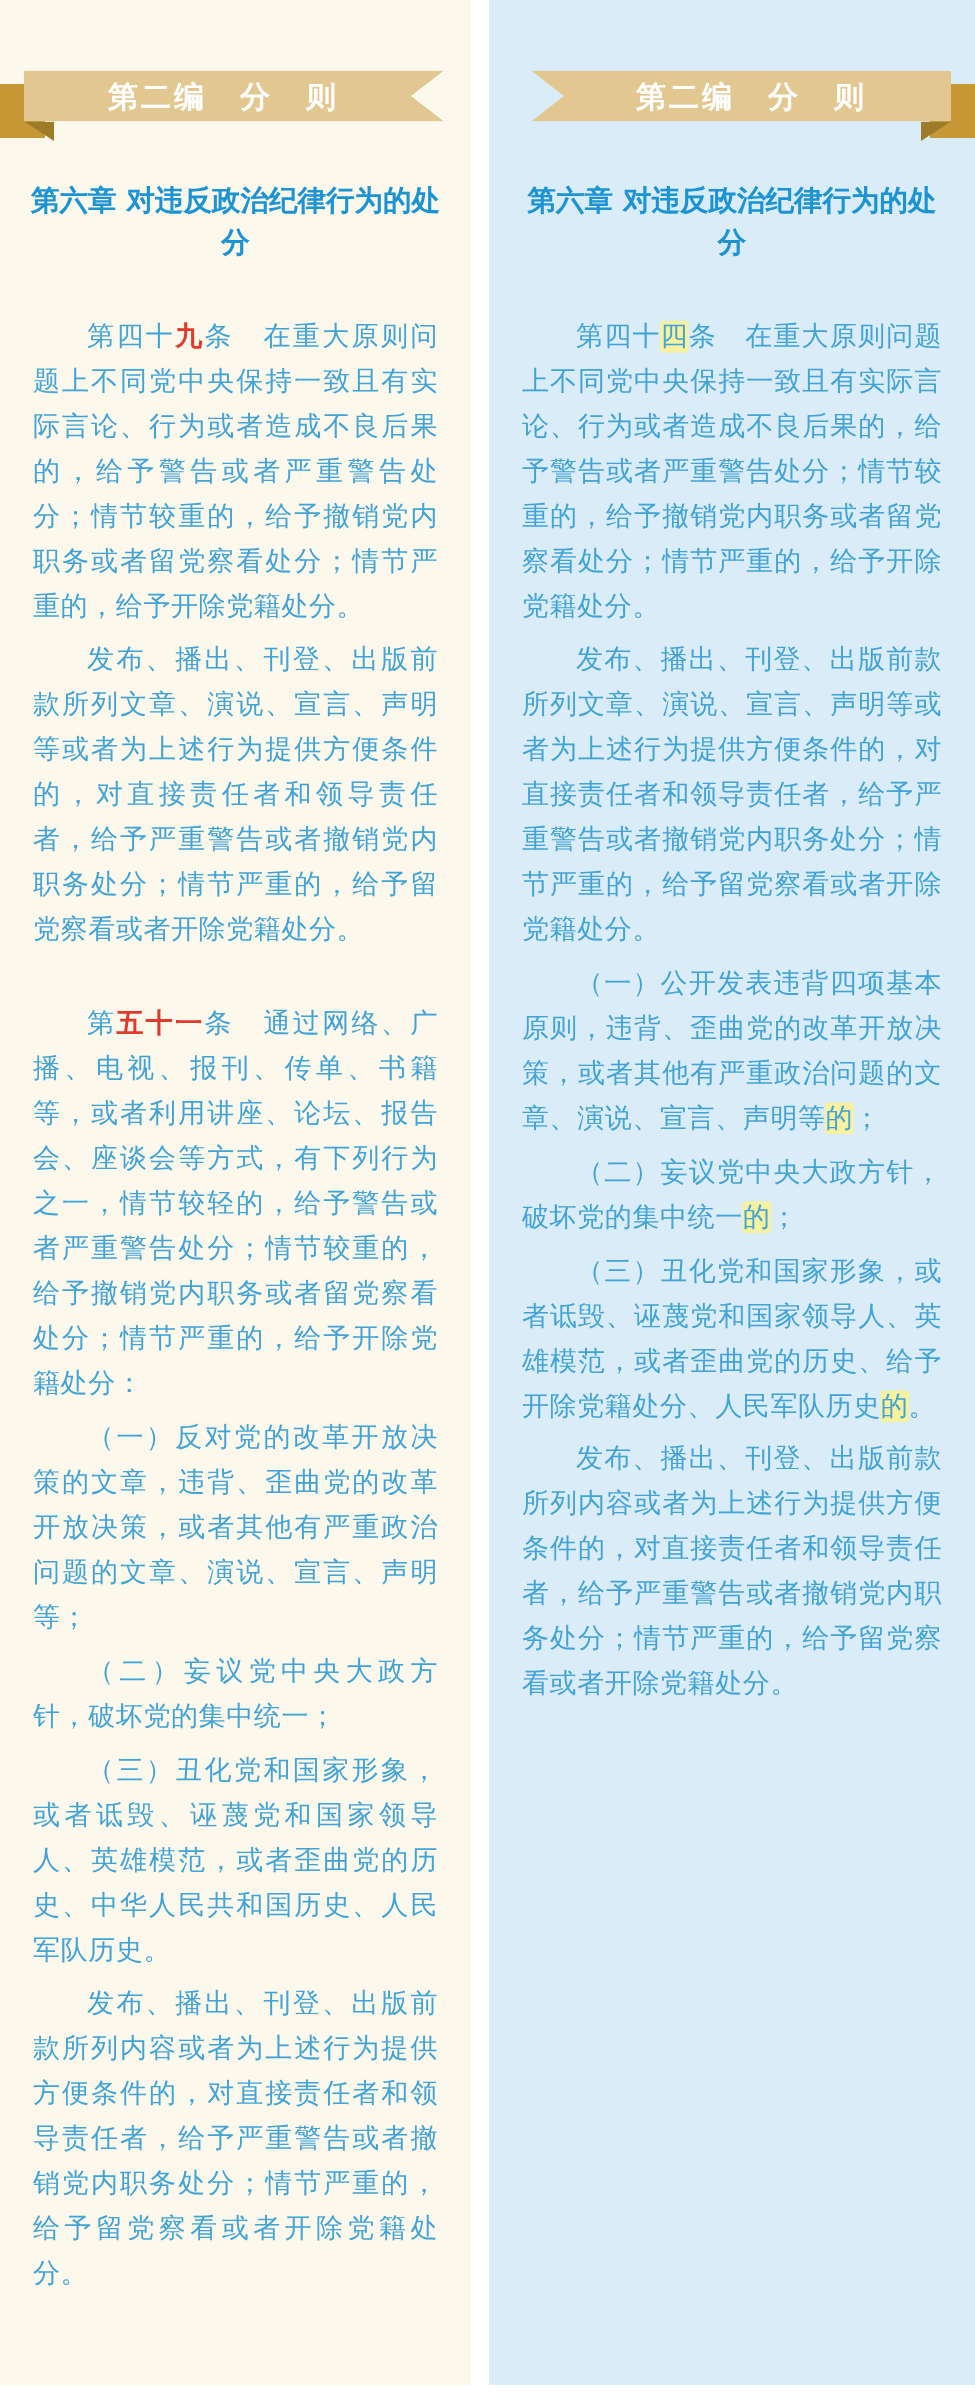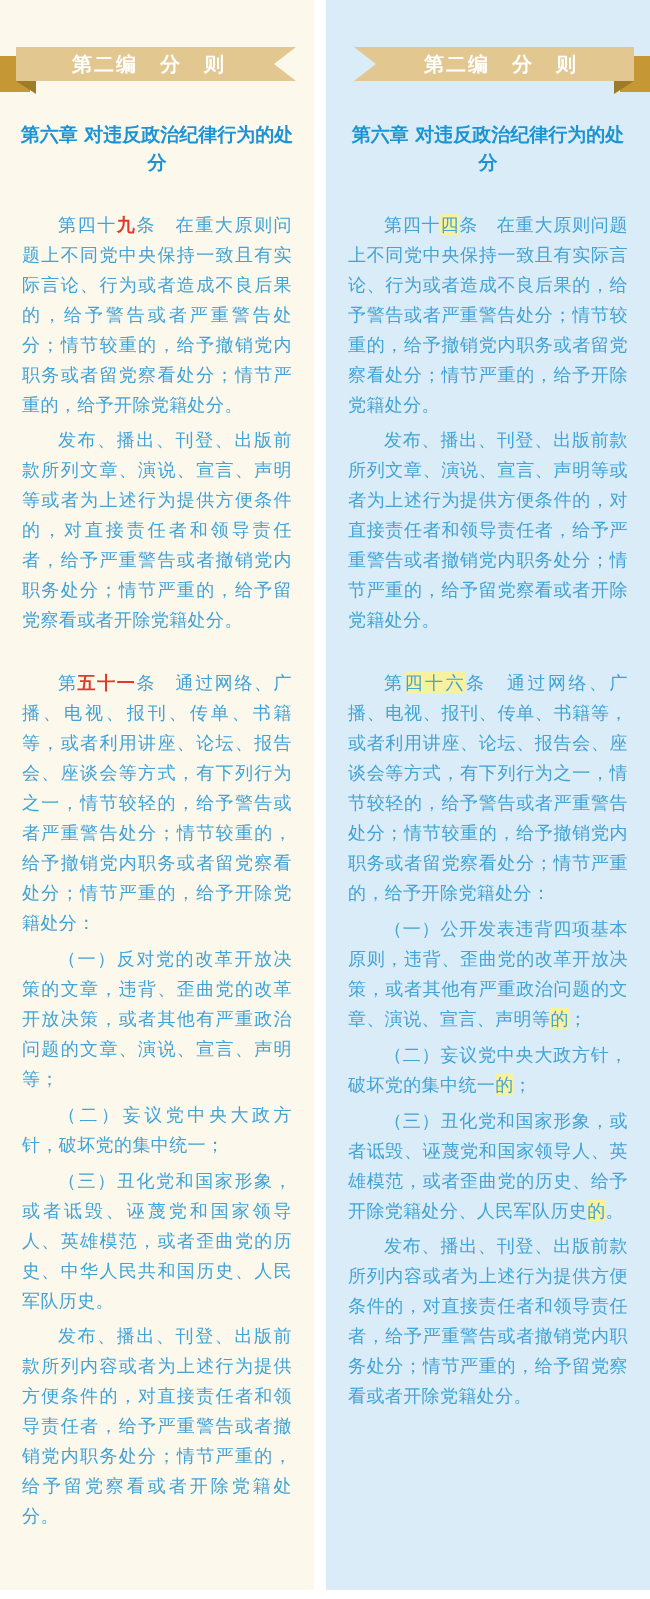--- a/index.html
+++ b/index.html
@@ -64,21 +64,20 @@
   <div class="col col-right">
     <div class="ribbon-tab tab-right"></div>
     <div class="ribbon-fold fold-right"></div>
     <div class="ribbon-band band-right">
       <span>第二编　分　则</span>
     </div>
     <h2 class="chapter">第六章 对违反政治纪律行为的处分</h2>
     <div class="body-text">
         <p class="blk article"><span>第四十</span><span class="hl">四</span><span>条　在重大原则问题上不同党中央保持一致且有实际言论、行为或者造成不良后果的，给予警告或者严重警告处分；情节较重的，给予撤销党内职务或者留党察看处分；情节严重的，给予开除党籍处分。</span></p>
         <p class="blk para"><span>发布、播出、刊登、出版前款所列文章、演说、宣言、声明等或者为上述行为提供方便条件的，对直接责任者和领导责任者，给予严重警告或者撤销党内职务处分；情节严重的，给予留党察看或者开除党籍处分。</span></p>
-        <p class="blk article"><span>第</span><span class="hl">四十六</span><span>条　通过网络、广播、电视、报刊、传单、书籍等，或者利用讲座、论坛、报告会、座谈会等方式，有下列行为之一，情节较轻的，给予警告或者严重警告处分；情节较重的，给予撤销党内职务或者留党察看处分；情节严重的，给予开除党籍处分：</span></p>
         <p class="blk item"><span>（一）公开发表违背四项基本原则，违背、歪曲党的改革开放决策，或者其他有严重政治问题的文章、演说、宣言、声明等</span><span class="hl">的</span><span>；</span></p>
         <p class="blk item"><span>（二）妄议党中央大政方针，破坏党的集中统一</span><span class="hl">的</span><span>；</span></p>
         <p class="blk item"><span>（三）丑化党和国家形象，或者诋毁、诬蔑党和国家领导人、英雄模范，或者歪曲党的历史、给予开除党籍处分、人民军队历史</span><span class="hl">的</span><span>。</span></p>
         <p class="blk para"><span>发布、播出、刊登、出版前款所列内容或者为上述行为提供方便条件的，对直接责任者和领导责任者，给予严重警告或者撤销党内职务处分；情节严重的，给予留党察看或者开除党籍处分。</span></p>
       </div>
   </div>
 
 </div>
 
 </body></html>

